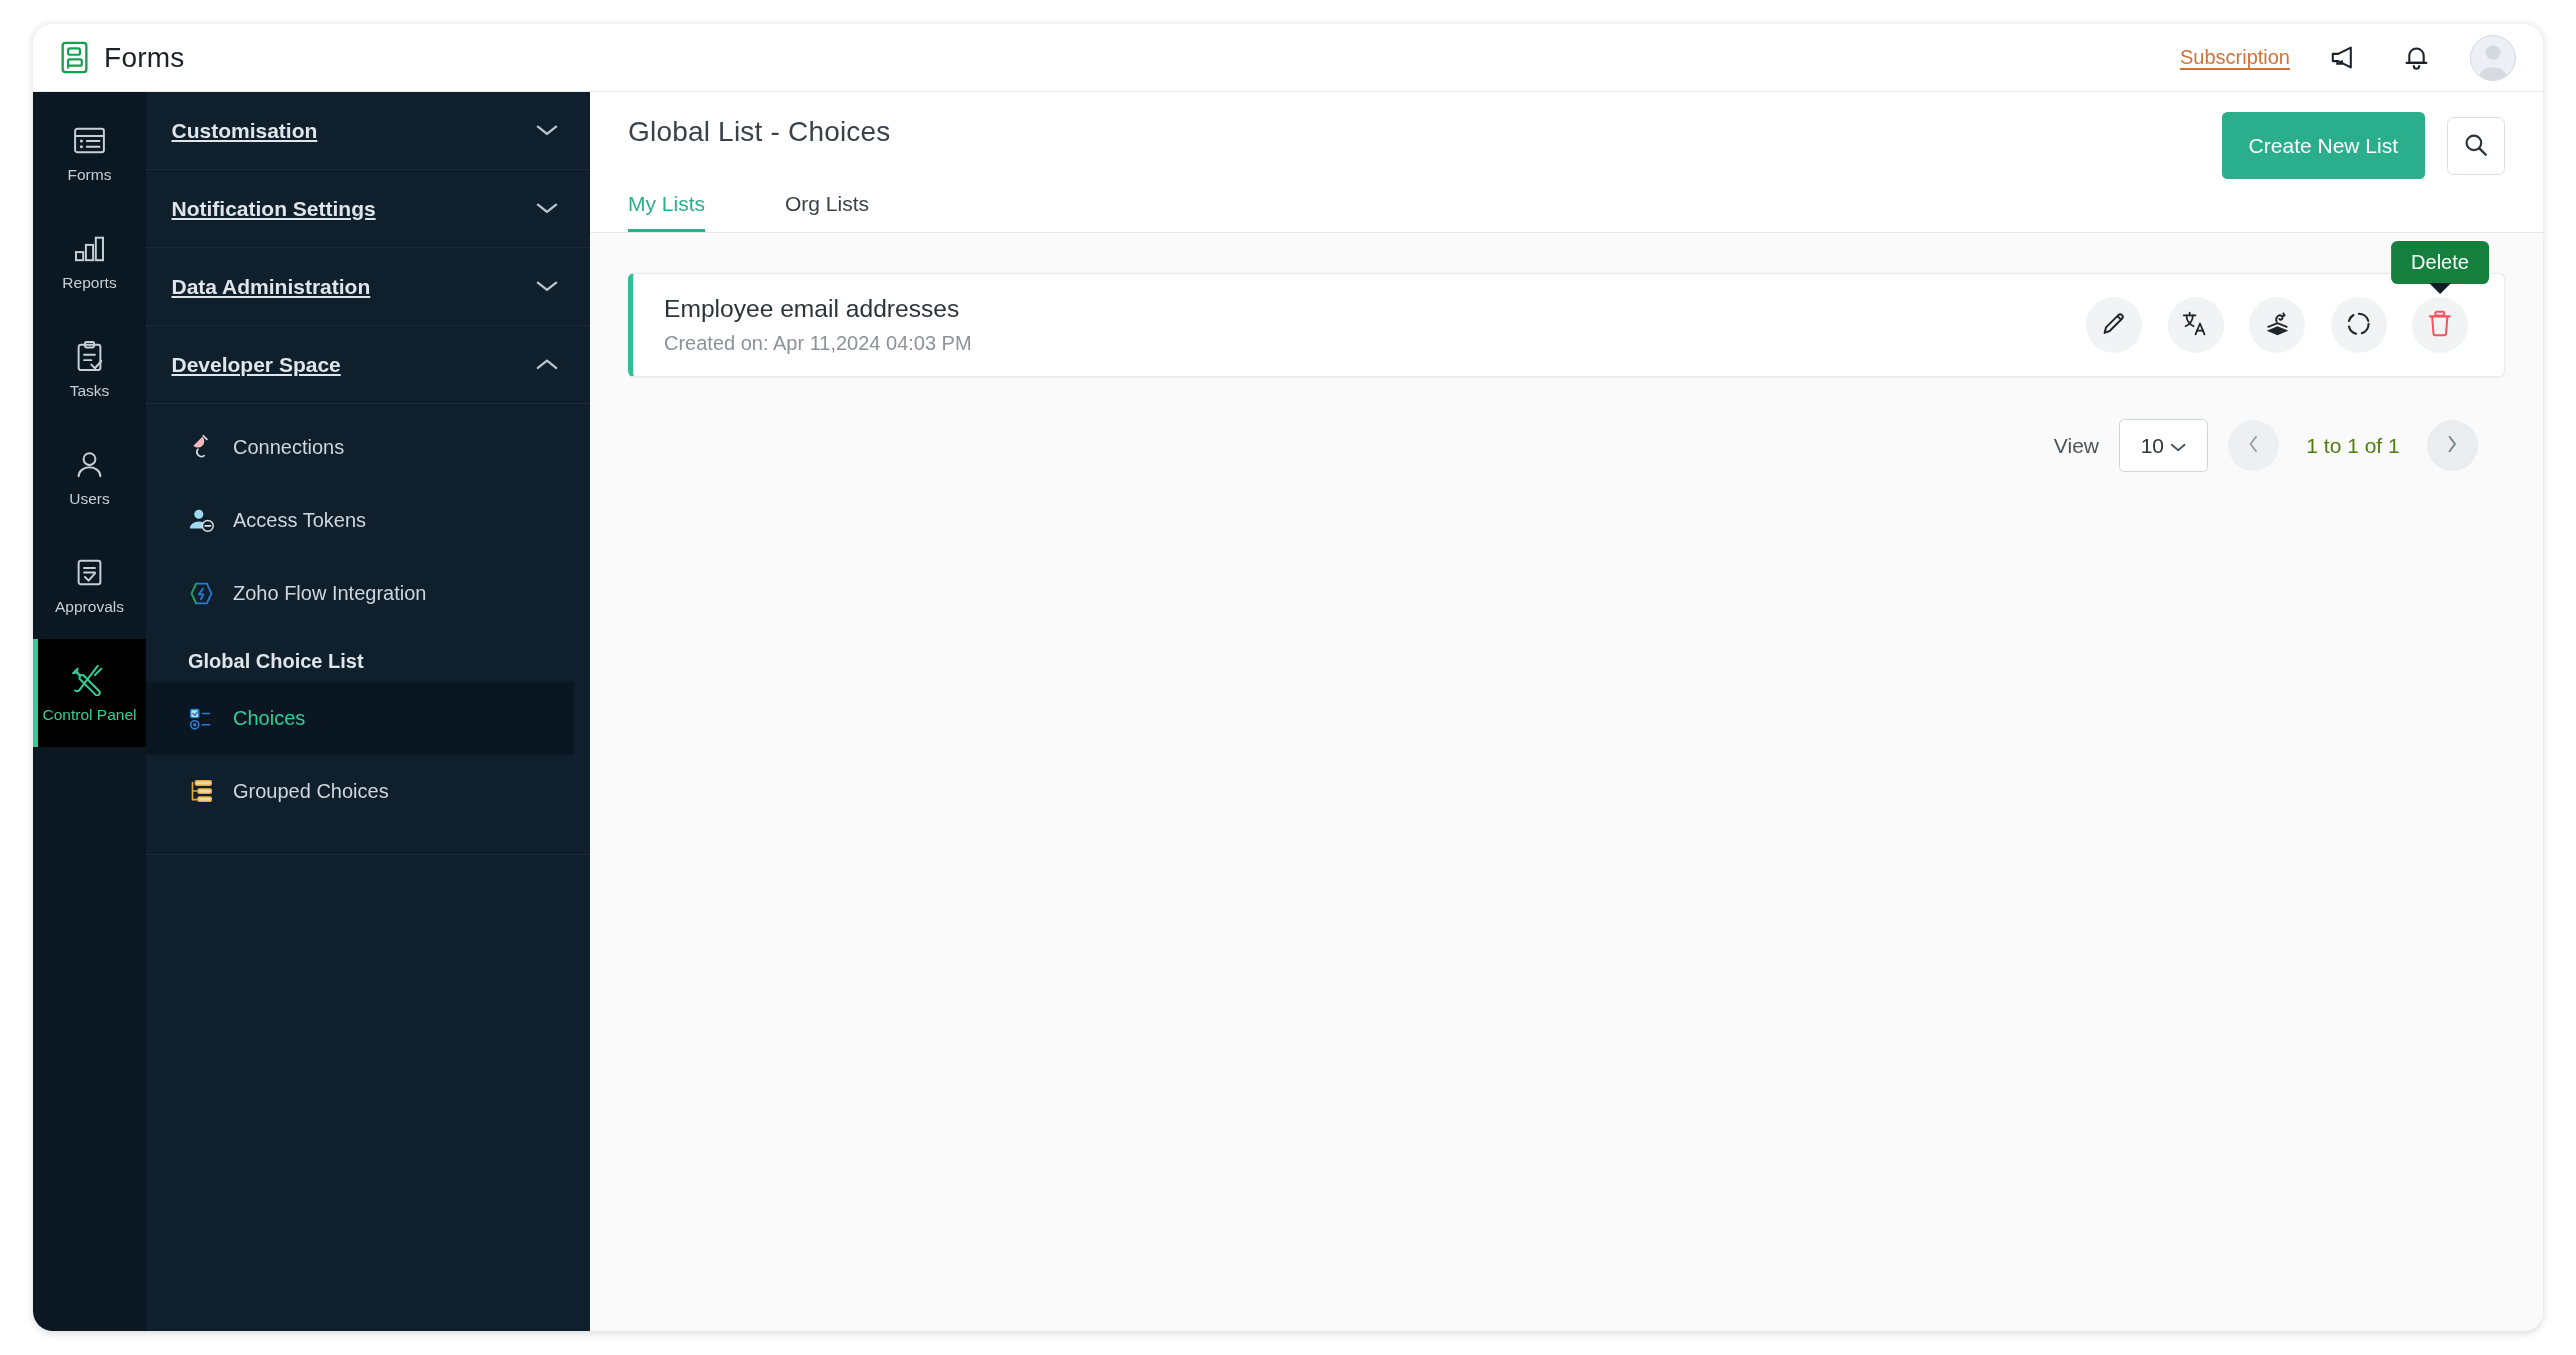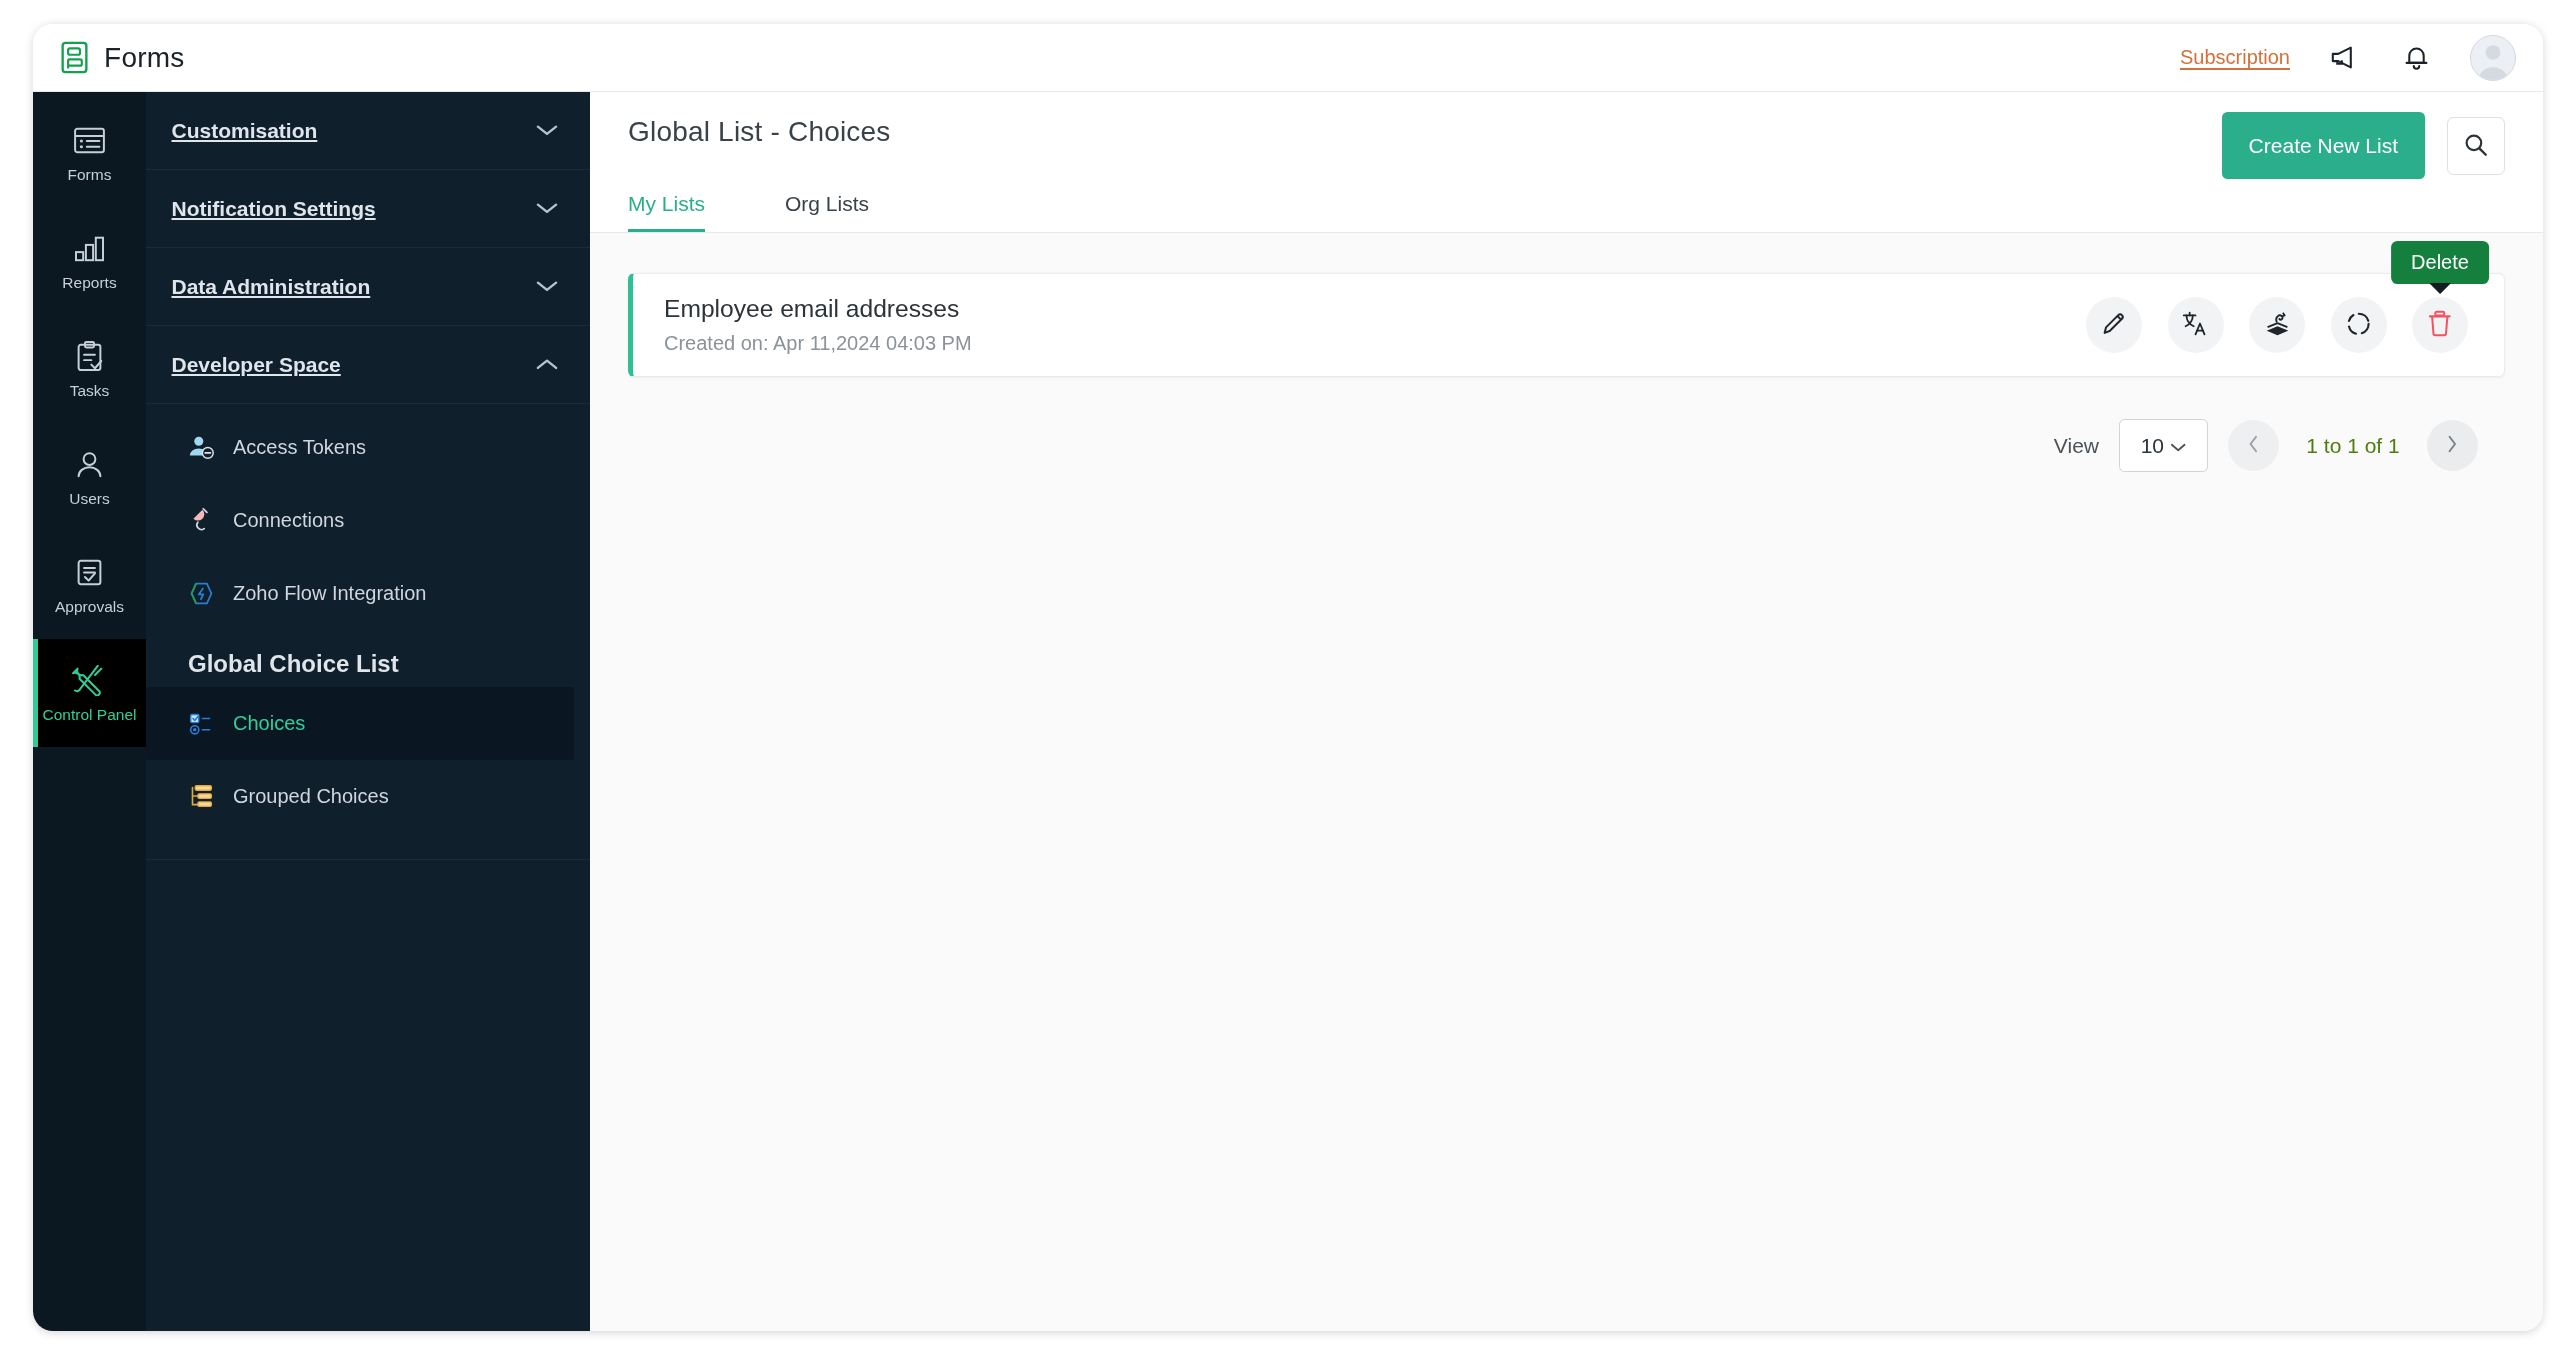--- a/index.html
+++ b/index.html
@@ -139,21 +139,21 @@
     gap: 18px;
     padding-left: 42px;
     color: #cfd6dd;
     font-size: 20px;
     cursor: pointer;
   }
   .subnav-item .si-icon { width: 27px; height: 27px; display:flex; align-items:center; justify-content:center; }
   .subnav-section-title {
     padding: 20px 0 9px 42px;
     color: #dfe5ea;
-    font-size: 24px;
+    font-size: 20px;
     font-weight: bold;
   }
   .subnav-item.active {
     background: #0a1722;
     color: #2fcf9a;
     margin-right: 16.4px;
     border-radius: 2.7px;
   }
   .subnav-divider { height:0.9px; background:#1b2c39; margin-top: 25.5px; }
 
@@ -444,38 +444,38 @@
               <path d="M3,12 l10,-8 l10,8" fill="none" stroke="#b9c3cb" stroke-width="2.6" stroke-linecap="round" stroke-linejoin="round"></path>
             </svg>
         </span>
       </div>
 
       <div class="subnav-group">
 
         <div class="subnav-item">
           <span class="si-icon">
             <svg width="27" height="27" viewBox="0 0 30 30">
+              <path d="M6,13 a7,7 0 0 0 10,-10 z" fill="#f5b8b8"></path>
+              <path d="M17,2 l4,4" stroke="#cfd6dd" stroke-width="2" stroke-linecap="round"></path>
+              <path d="M11,17 a5,5 0 0 0 7,7" fill="none" stroke="#cfd6dd" stroke-width="2" stroke-linecap="round"></path>
+            </svg>
+          </span>
+          <span>Connections</span>
+        </div>
+
+        <div class="subnav-item">
+          <span class="si-icon">
+            <svg width="27" height="27" viewBox="0 0 30 30">
               <circle cx="12" cy="8" r="5" fill="#9fd8ef"></circle>
               <path d="M2,24 a10,8 0 0 1 20,0 z" fill="#9fd8ef"></path>
               <circle cx="22" cy="21" r="6" fill="#0f1f2c" stroke="#dfe5ea" stroke-width="1.6"></circle>
               <path d="M19,21 h6" stroke="#dfe5ea" stroke-width="1.8" stroke-linecap="round"></path>
             </svg>
           </span>
           <span>Access Tokens</span>
-        </div>
-
-        <div class="subnav-item">
-          <span class="si-icon">
-            <svg width="27" height="27" viewBox="0 0 30 30">
-              <path d="M6,13 a7,7 0 0 0 10,-10 z" fill="#f5b8b8"></path>
-              <path d="M17,2 l4,4" stroke="#cfd6dd" stroke-width="2" stroke-linecap="round"></path>
-              <path d="M11,17 a5,5 0 0 0 7,7" fill="none" stroke="#cfd6dd" stroke-width="2" stroke-linecap="round"></path>
-            </svg>
-          </span>
-          <span>Connections</span>
         </div>
 
         <div class="subnav-item">
           <span class="si-icon">
             <svg width="27" height="27" viewBox="0 0 30 30">
               <path d="M9,4 h12 l5,11 l-5,11 h-12 l-5,-11 z" fill="none" stroke="#2b7cd3" stroke-width="2"></path>
               <path d="M9,4 l-5,11 l5,11" fill="none" stroke="#1f9c58" stroke-width="2"></path>
               <path d="M17,9 l-5,7 h5 l-3,6" fill="none" stroke="#2b7cd3" stroke-width="2" stroke-linejoin="round"></path>
             </svg>
           </span>

